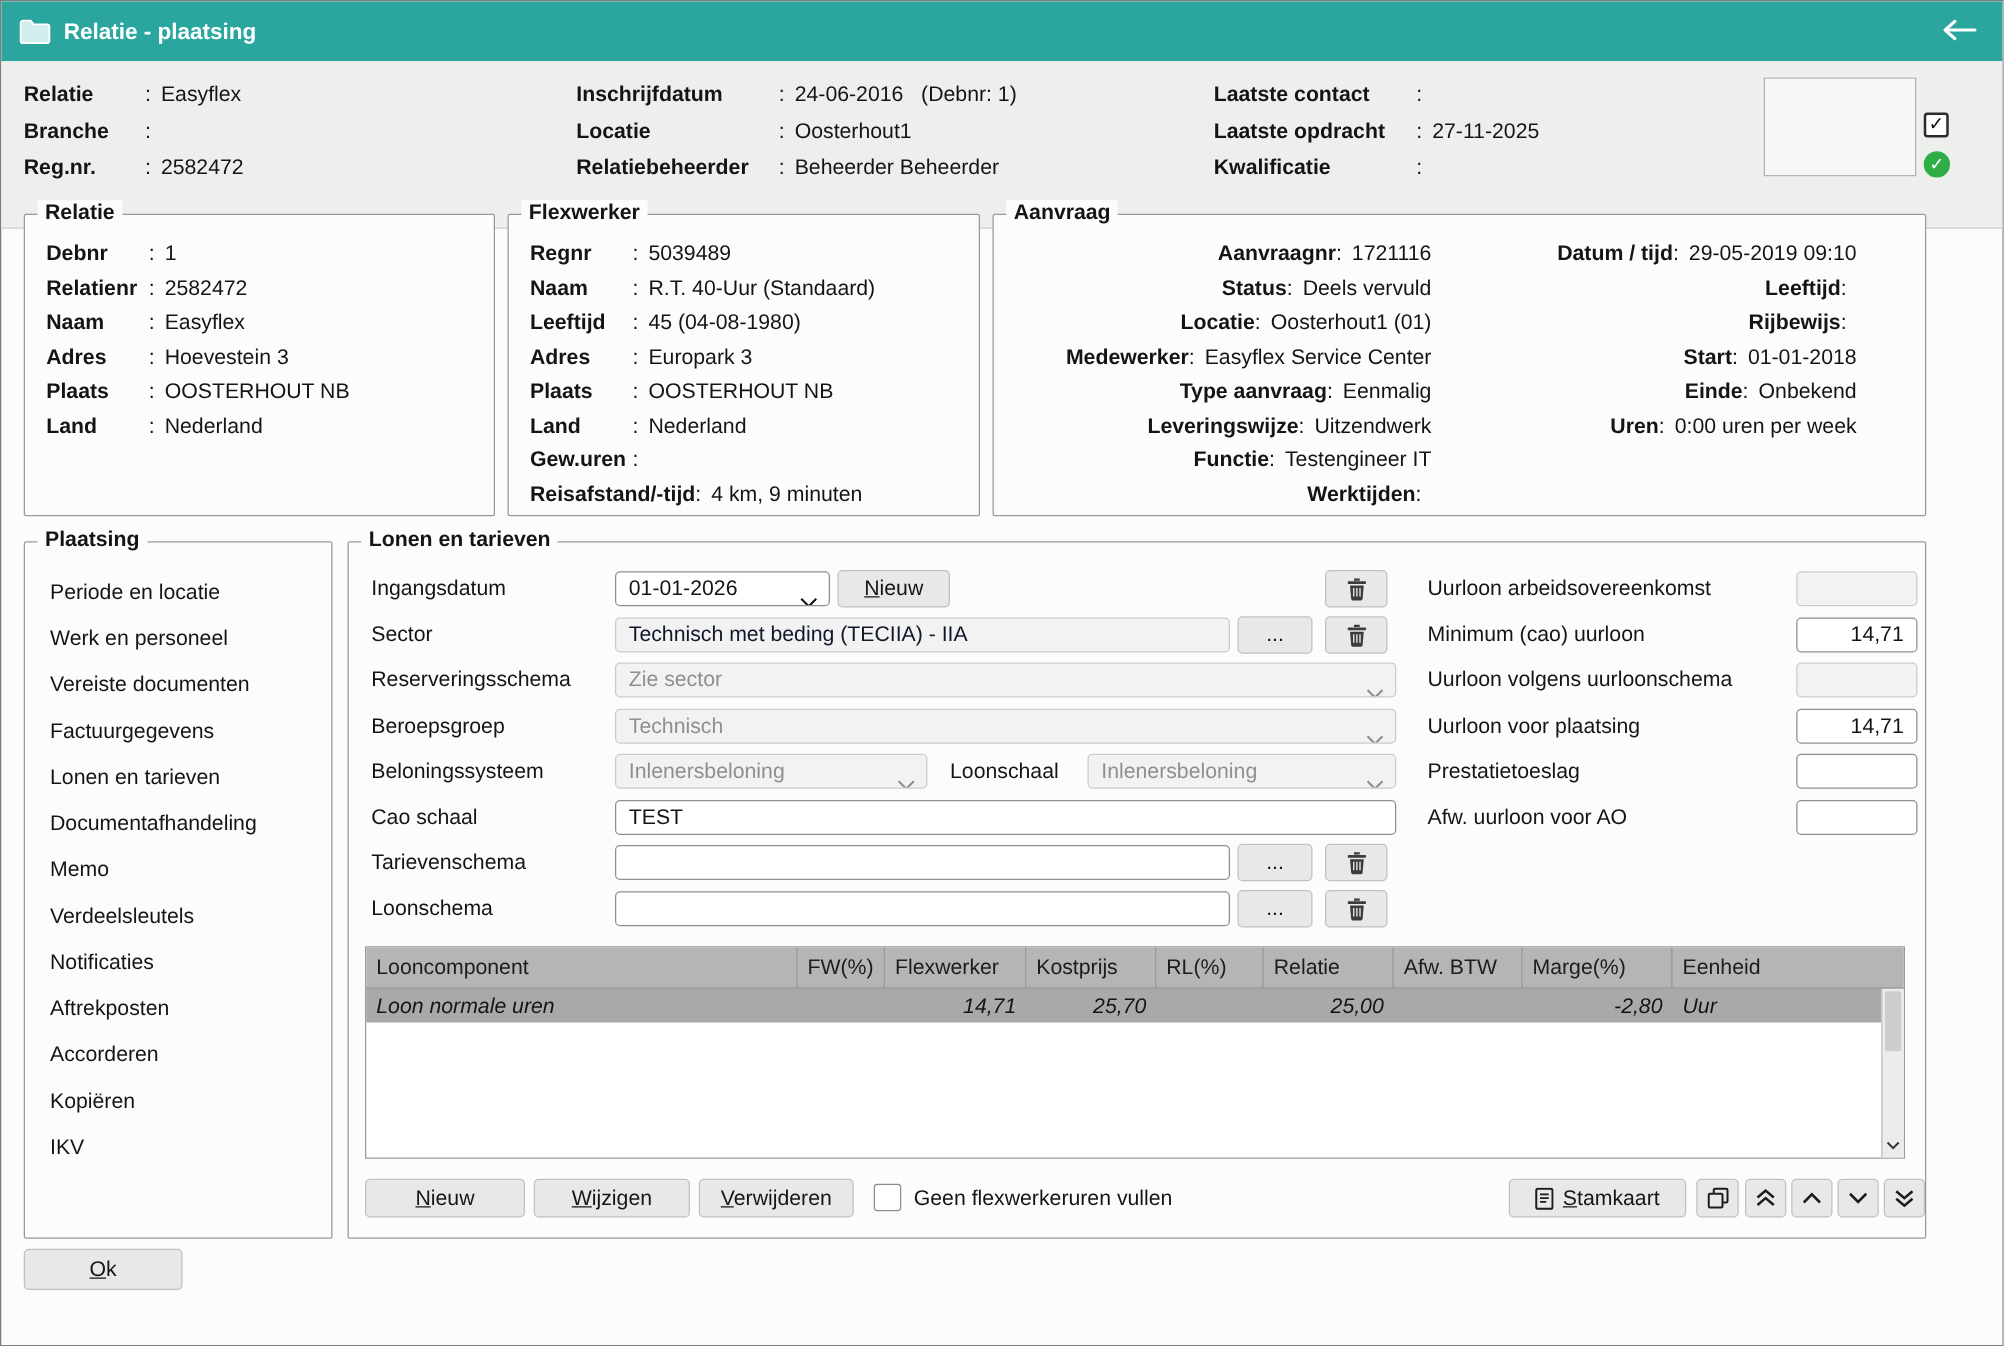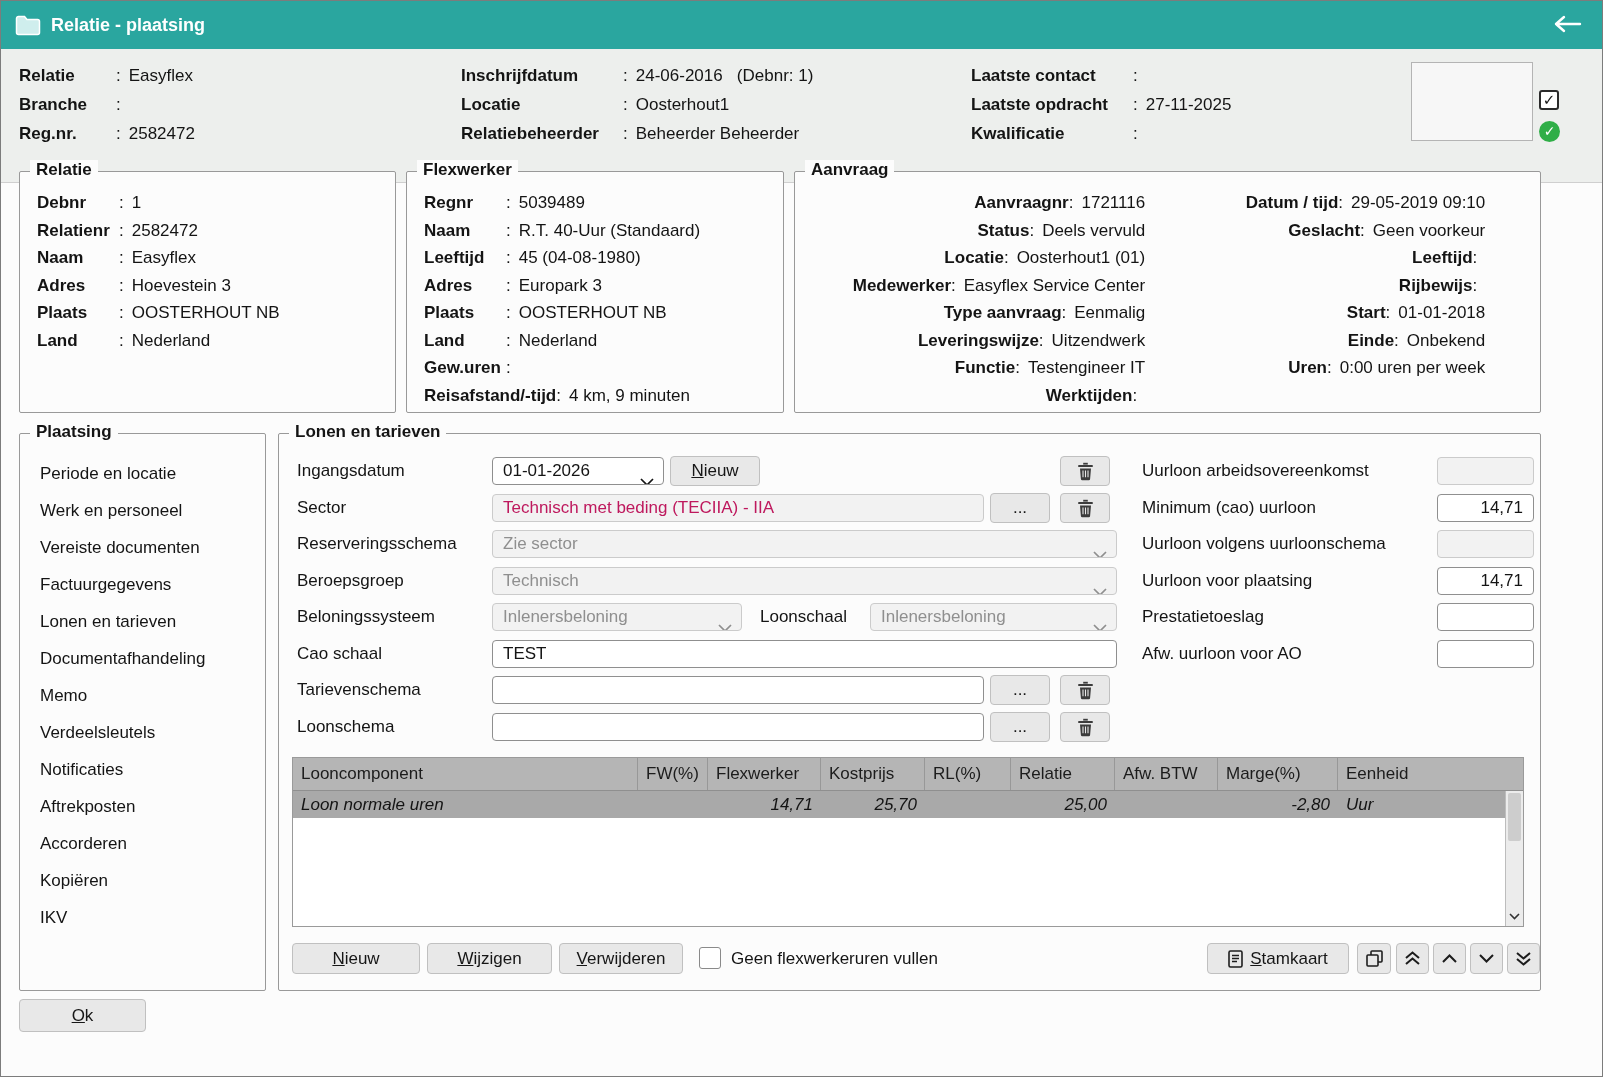--- a/index.html
+++ b/index.html
@@ -34,21 +34,21 @@
   
   .pitems { position:absolute; left:20px; top:21px; }
   .pitem { height:37px; line-height:37px; cursor:pointer; white-space:nowrap; }
 
   
   .flabel { position:absolute; left:18px; height:28px; line-height:28px; white-space:nowrap; }
   .combo { position:absolute; height:28px; border:1px solid #8f8f8f; border-radius:4px; background:#fff; line-height:26px; padding:0 30px 0 10px; color:#141414; white-space:nowrap; overflow:hidden; cursor:pointer; }
   .combo .chev { position:absolute; right:9px; top:10px; }
   .combo.disabled { background:#f2f2f2; border-color:#cbcbcb; color:#8f8f8f; cursor:default; }
   .tinput { position:absolute; height:28px; border:1px solid #8f8f8f; border-radius:4px; background:#fff; padding:0 10px; font:inherit; color:#141414; }
-  .tinput.disabled { background:#f2f2f2; border-color:#cbcbcb; color:#be185d; }
+  .tinput.disabled { background:#f2f2f2; border-color:#cbcbcb; color:#0f172a; }
   .tinput.num { text-align:right; }
 
   
   .btn { position:absolute; background:#e8e8e8; border:1px solid #c0c0c0; border-radius:4px; font:inherit; color:#161616; cursor:pointer; display:flex; align-items:center; justify-content:center; gap:7px; }
   .btn span { display:block; }
   .btn .mn::first-letter { text-decoration:underline; }
   .btn.icon { padding:0; }
 
   
   .table { position:absolute; left:13px; top:323px; width:1232px; height:170px; border:1px solid #9a9a9a; background:#fff; }
@@ -139,21 +139,20 @@
       <div class="kv"><span class="lbl">Status</span><span class="sep"></span><span class="val">Deels vervuld</span></div>
       <div class="kv"><span class="lbl">Locatie</span><span class="sep"></span><span class="val">Oosterhout1 (01)</span></div>
       <div class="kv"><span class="lbl">Medewerker</span><span class="sep"></span><span class="val">Easyflex Service Center</span></div>
       <div class="kv"><span class="lbl">Type aanvraag</span><span class="sep"></span><span class="val">Eenmalig</span></div>
       <div class="kv"><span class="lbl">Leveringswijze</span><span class="sep"></span><span class="val">Uitzendwerk</span></div>
       <div class="kv"><span class="lbl">Functie</span><span class="sep"></span><span class="val">Testengineer IT</span></div>
       <div class="kv"><span class="lbl">Werktijden</span><span class="sep"></span><span class="val"></span></div>
     </div>
     <div class="acol" style="left:420px; --lw:112px">
       <div class="kv"><span class="lbl">Datum / tijd</span><span class="sep"></span><span class="val">29-05-2019 09:10</span></div>
-      <div class="kv"><span class="lbl">Geslacht</span><span class="sep"></span><span class="val">Geen voorkeur</span></div>
       <div class="kv"><span class="lbl">Leeftijd</span><span class="sep"></span><span class="val"></span></div>
       <div class="kv"><span class="lbl">Rijbewijs</span><span class="sep"></span><span class="val"></span></div>
       <div class="kv"><span class="lbl">Start</span><span class="sep"></span><span class="val">01-01-2018</span></div>
       <div class="kv"><span class="lbl">Einde</span><span class="sep"></span><span class="val">Onbekend</span></div>
       <div class="kv"><span class="lbl">Uren</span><span class="sep"></span><span class="val">0:00 uren per week</span></div>
     </div>
   </div>
 
   <div class="panel" style="left:18px; top:432px; width:247px; height:558px">
     <span class="legend">Plaatsing</span>

